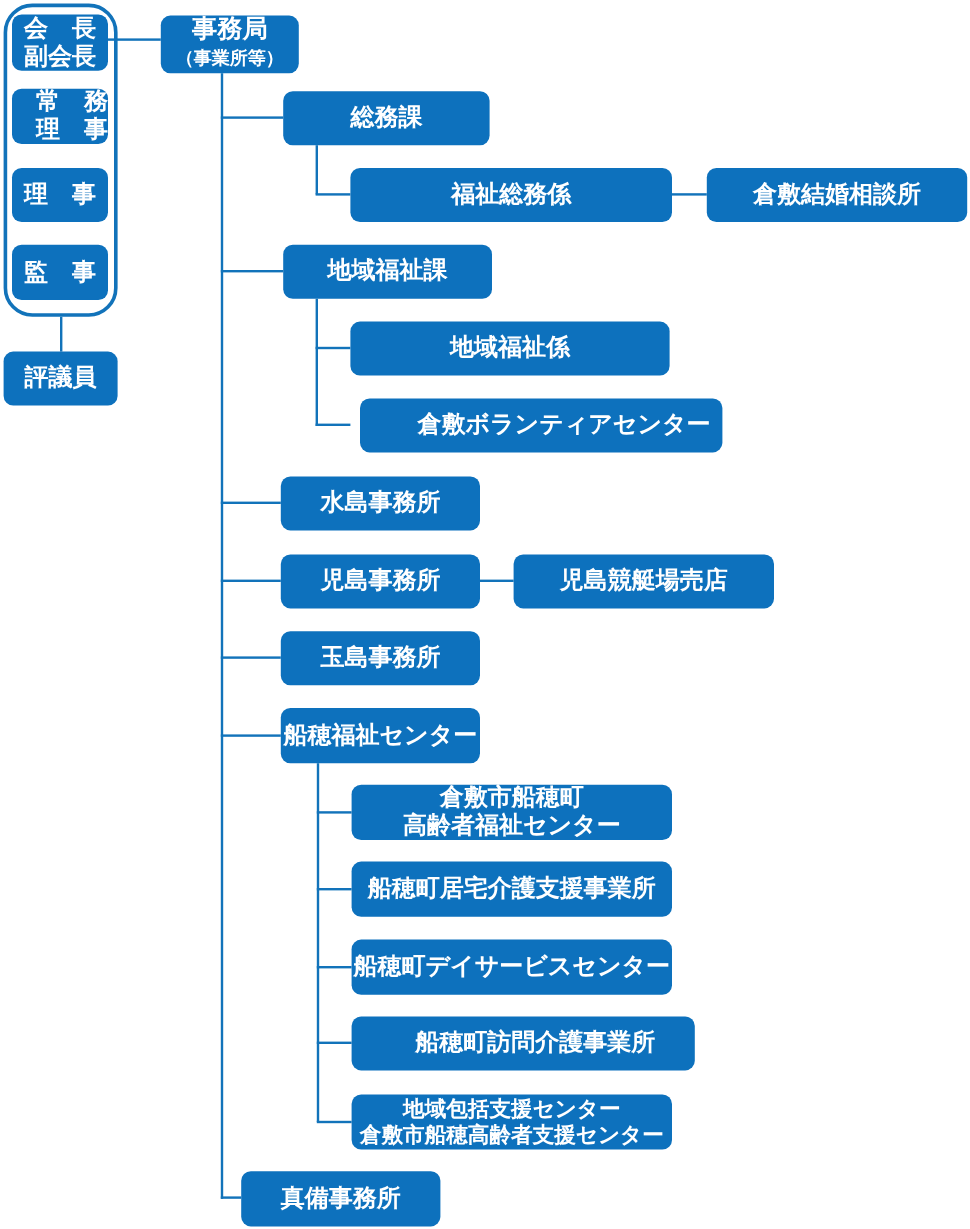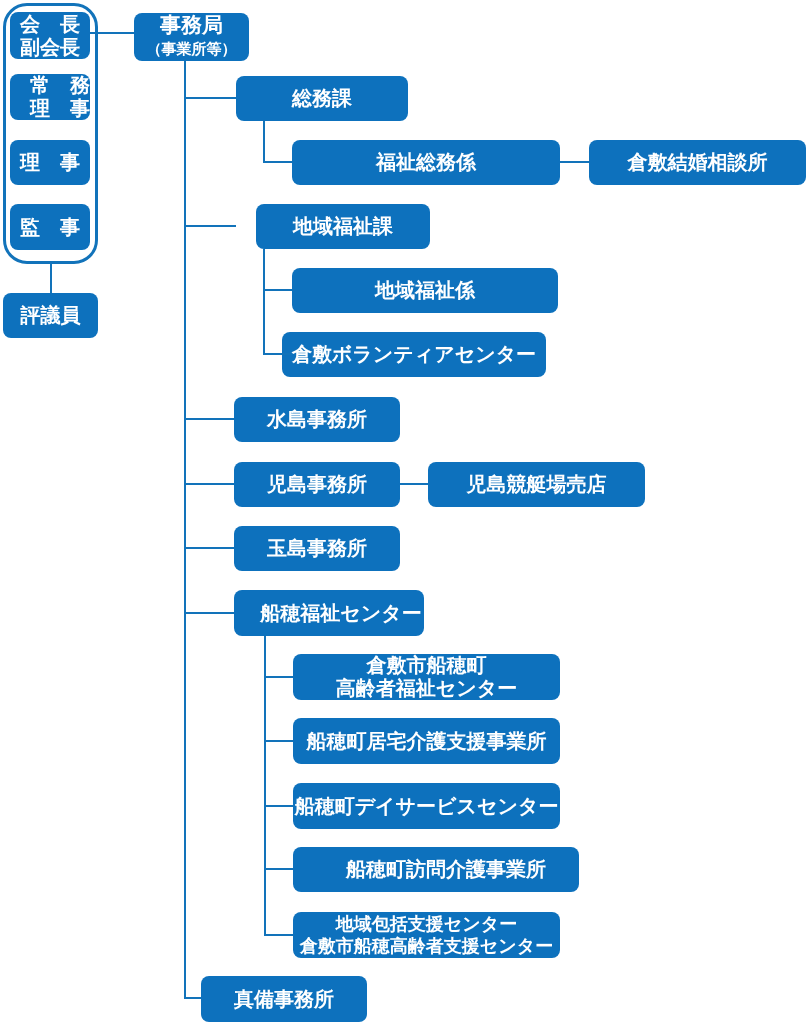--- a/index.html
+++ b/index.html
@@ -37,28 +37,28 @@
   .n-director{left:10px;top:140px;width:80px;height:45px;}
   .n-auditor{left:10px;top:204px;width:80px;height:46px;}
   .n-councilor{left:3px;top:293px;width:95px;height:45px;}
 
   
   .n-secretariat{left:134px;top:13px;width:115px;height:48px;font-size:21px;line-height:24px;}
   .n-secretariat .sub{font-size:15px;}
   .n-somuka{left:236px;top:76px;width:172px;height:45px;}
   .n-fukushisomu{left:292px;top:140px;width:268px;height:45px;}
   .n-kekkon{left:589px;top:140px;width:217px;height:45px;}
-  .n-chiikika{left:236px;top:204px;width:174px;height:45px;margin-left:20px;}
+  .n-chiikika{left:236px;top:204px;width:174px;height:45px;}
   .n-chiikigakari{left:292px;top:268px;width:266px;height:45px;}
-  .n-volunteer{left:282px;top:332px;width:264px;height:45px;}
+  .n-volunteer{left:300px;top:332px;width:264px;height:45px;padding-left:38px;}
   .n-mizushima{left:234px;top:397px;width:166px;height:45px;}
   .n-kojima{left:234px;top:462px;width:166px;height:45px;}
   .n-kyotei{left:428px;top:462px;width:217px;height:45px;}
   .n-tamashima{left:234px;top:526px;width:166px;height:45px;}
-  .n-funao{left:234px;top:590px;width:166px;height:46px;padding-left:24px;}
+  .n-funao{left:234px;top:590px;width:166px;height:46px;}
   .n-funaokorei{left:293px;top:654px;width:267px;height:46px;}
   .n-funaokyotaku{left:293px;top:718px;width:267px;height:46px;}
   .n-funaoday{left:293px;top:783px;width:267px;height:46px;}
   .n-funaohomon{left:293px;top:847px;width:266px;height:45px;padding-left:20px;}
   .n-funaohokatsu{left:293px;top:912px;width:267px;height:46px;font-size:18px;line-height:22px;}
   .n-mabi{left:201px;top:976px;width:166px;height:46px;}
 
   
   .c-chair-sec{left:90px;top:32px;width:44px;}
   .c-board-councilor{left:50px;top:264px;height:29px;}

